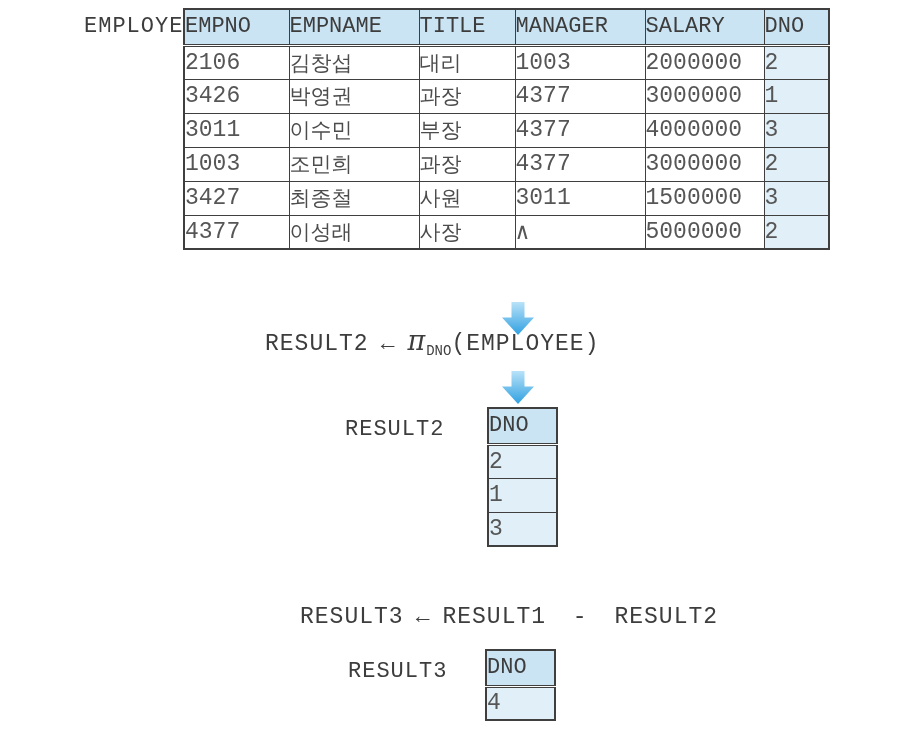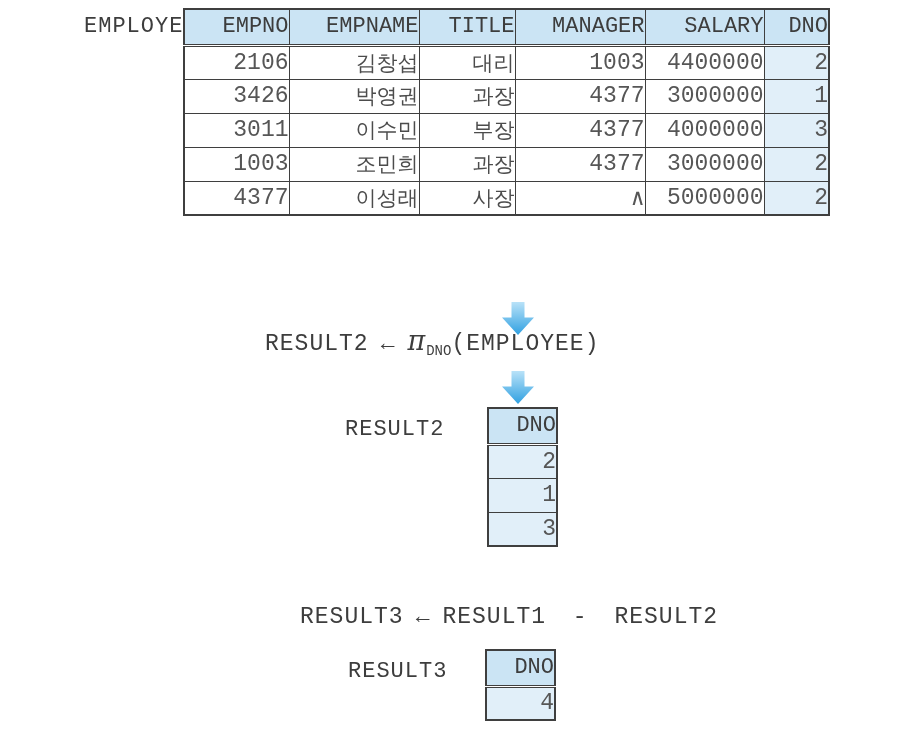--- a/index.html
+++ b/index.html
@@ -24,21 +24,21 @@
     white-space: nowrap;
   }
   table.rel {
     position: absolute;
     border-collapse: collapse;
     table-layout: fixed;
     border: 2px solid var(--border-c);
   }
   table.rel th, table.rel td {
     border: 1px solid var(--border-c);
-    text-align: right;
+    text-align: left;
     vertical-align: middle;
     padding: 0;
     overflow: hidden;
   }
   table.rel th {
     background: var(--header-bg);
     font-weight: normal;
     font-size: 22px;
     color: #3d3d3d;
     height: 36px;
@@ -122,21 +122,21 @@
         <th>SALARY</th>
         <th>DNO</th>
       </tr>
     </thead>
     <tbody>
       <tr>
         <td>2106</td>
         <td class="kr">김창섭</td>
         <td class="kr">대리</td>
         <td>1003</td>
-        <td>4400000</td>
+        <td>2000000</td>
         <td class="hl">2</td>
       </tr>
       <tr>
         <td>3426</td>
         <td class="kr">박영권</td>
         <td class="kr">과장</td>
         <td>4377</td>
         <td>3000000</td>
         <td class="hl">1</td>
       </tr>
@@ -148,20 +148,28 @@
         <td>4000000</td>
         <td class="hl">3</td>
       </tr>
       <tr>
         <td>1003</td>
         <td class="kr">조민희</td>
         <td class="kr">과장</td>
         <td>4377</td>
         <td>3000000</td>
         <td class="hl">2</td>
+      </tr>
+      <tr>
+        <td>3427</td>
+        <td class="kr">최종철</td>
+        <td class="kr">사원</td>
+        <td>3011</td>
+        <td>1500000</td>
+        <td class="hl">3</td>
       </tr>
       <tr>
         <td>4377</td>
         <td class="kr">이성래</td>
         <td class="kr">사장</td>
         <td>∧</td>
         <td>5000000</td>
         <td class="hl">2</td>
       </tr>
     </tbody>

